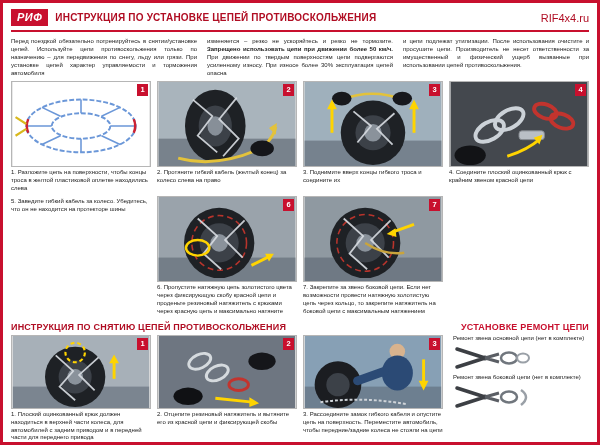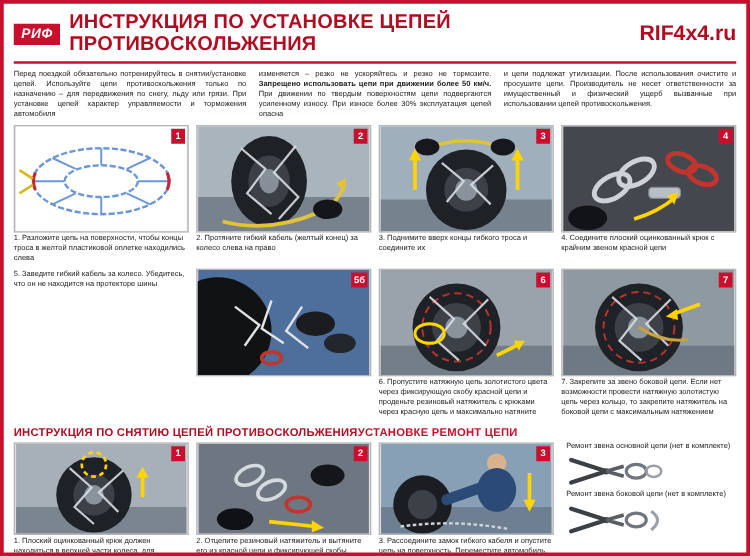--- a/index.html
+++ b/index.html
@@ -5,36 +5,36 @@
   *{margin:0;padding:0;box-sizing:border-box}
   html,body{background:#e8e8e8;font-family:"Liberation Sans",sans-serif}
   .page{
     width:600px;height:445px;background:#fff;border:3px solid #c8102e;
     padding:6px 8px;display:flex;flex-direction:column;overflow:hidden;margin:0 auto;
   }
   
   .hdr{display:flex;align-items:center;gap:7px;border-bottom:2px solid #c8102e;padding-bottom:4px}
   .logo{background:#c8102e;color:#fff;font-weight:bold;font-style:italic;font-size:11px;
         line-height:1;padding:3px 6px;letter-spacing:.5px}
-  .hdr-title{color:#b00d23;font-weight:bold;font-size:16px;letter-spacing:.2px}
-  .site{margin-left:auto;color:#b00d23;font-weight:bold;font-size:17px}
+  .hdr-title{color:#b00d23;font-weight:bold;font-size:10px;letter-spacing:.2px}
+  .site{margin-left:auto;color:#b00d23;font-weight:normal;font-size:11px}
   
   .intro{display:flex;gap:10px;padding:5px 0 4px;font-size:6px;line-height:1.35;color:#222;text-align:justify}
   .intro p{flex:1}
   .intro b{font-weight:bold}
   
   .grid{display:grid;grid-template-columns:repeat(4,1fr);gap:6px;margin-bottom:4px}
   .cell{position:relative}
   .photo{position:relative;height:86px;border:1px solid #b6b6b6;overflow:hidden;background:#ddd}
   .photo svg{display:block;width:100%;height:100%}
   .badge{position:absolute;top:2px;right:2px;background:#c8102e;color:#fff;font-weight:bold;
          font-size:7.5px;line-height:1;min-width:11px;padding:2px 2px;text-align:center}
   .caption{font-size:6px;line-height:1.28;color:#222;margin-top:2px}
   
-  .sec-head{display:flex;align-items:center;margin:3px 0 3px}
+  .sec-head{display:flex;justify-content:space-between;align-items:center;margin:3px 0 3px}
   .sec-title{color:#b00d23;font-weight:bold;font-size:9px;letter-spacing:.2px}
   .sec-title.red{color:#c8102e}
   .bottom .photo{height:74px}
   .repair{font-size:6px;line-height:1.3;color:#222;display:flex;flex-direction:column;gap:3px;padding-left:4px}
   .repair-item p{margin-bottom:2px}
   .repair-item svg{display:block;width:88px;height:26px}
 </style>
 </head>
 <body>
 
@@ -128,34 +128,20 @@
       <figcaption class="caption">4. Соедините плоский оцинкованный крюк с крайним звеном красной цепи</figcaption>
     </figure>
   </div>
 
   <div class="grid">
 
     <figure class="cell">
       <figcaption class="caption">5. Заведите гибкий кабель за колесо. Убедитесь, что он не находится на протекторе шины</figcaption>
     </figure>
 
-    <figure class="cell">
-      <div class="photo">
-        <svg viewBox="0 0 140 86">
-          <rect width="140" height="86" fill="#4e6f9c"></rect>
-          <circle cx="16" cy="50" r="44" fill="#101214"></circle>
-          <path d="M30 30 L50 45 L38 62 M60 25 L52 48 L70 60 M85 30 L72 50 L90 64" stroke="#dfe3e8" stroke-width="2" fill="none"></path>
-          <ellipse cx="96" cy="44" rx="16" ry="10" fill="#1a1c20"></ellipse>
-          <ellipse cx="116" cy="60" rx="13" ry="8" fill="#23262b"></ellipse>
-          <ellipse cx="60" cy="72" rx="8" ry="5" fill="none" stroke="#c2342e" stroke-width="3"></ellipse>
-        </svg>
-        <span class="badge">5б</span>
-      </div>
-      <figcaption class="caption"></figcaption>
-    </figure>
 
     <figure class="cell">
       <div class="photo">
         <svg viewBox="0 0 140 86">
           <rect width="140" height="86" fill="#9aa3ab"></rect>
           <rect y="62" width="140" height="24" fill="#747e88"></rect>
           <circle cx="62" cy="47" r="36" fill="#1e2125"></circle>
           <circle cx="62" cy="47" r="20" fill="#3c4148"></circle>
           <circle cx="62" cy="47" r="9" fill="#8a929b"></circle>
           <circle cx="62" cy="47" r="28" fill="none" stroke="#b8342c" stroke-width="1.6" stroke-dasharray="6 4"></circle>

